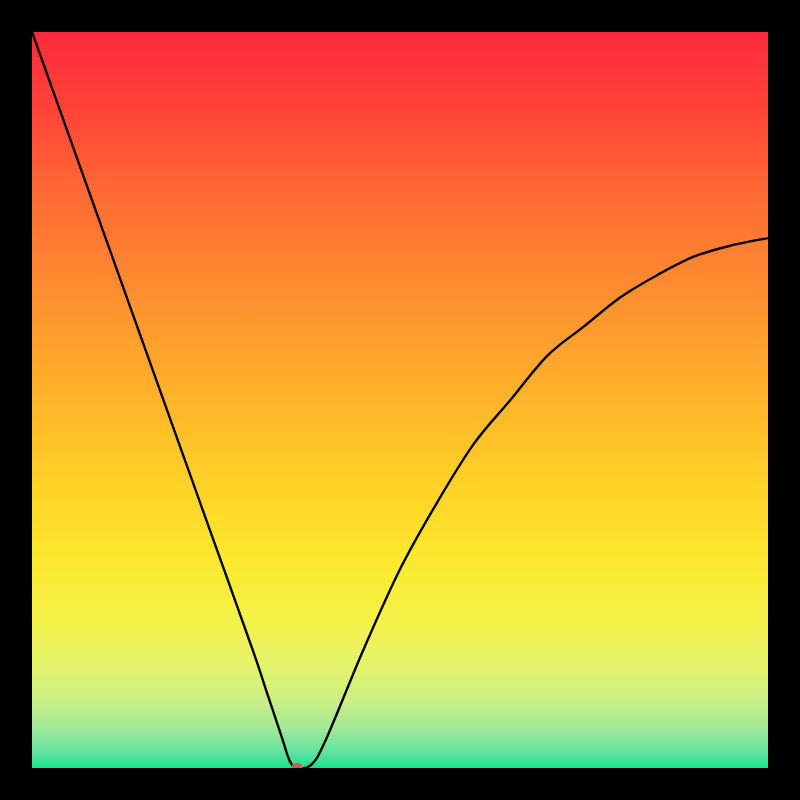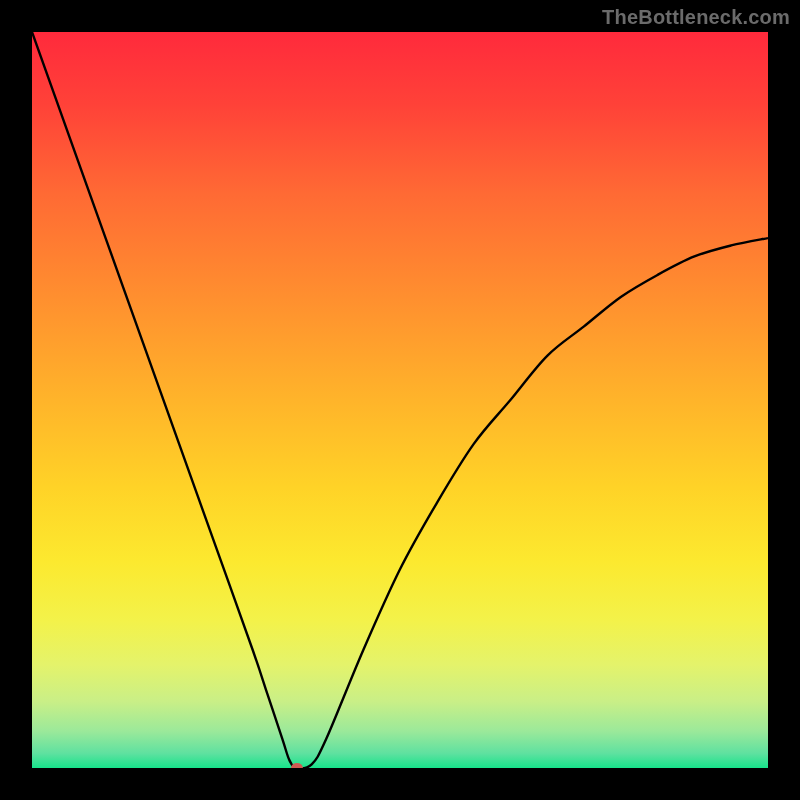--- a/index.html
+++ b/index.html
@@ -59,14 +59,13 @@
             <stop offset="95.00%" stop-color="#9be99a"></stop>
             <stop offset="98.00%" stop-color="#5fe1a0"></stop>
             <stop offset="100.00%" stop-color="#17e38a"></stop>
           </linearGradient>
       </defs>
       <rect id="bg-rect" x="0" y="0" width="736" height="736" fill="url(#bg-grad)"></rect>
       <path id="curve" fill="none" stroke="#000000" stroke-width="2.4" d="M 0.00 0.00 C 6.13 17.17, 24.53 68.69, 36.80 103.04 C 49.07 137.39, 61.33 171.73, 73.60 206.08 C 85.87 240.43, 98.13 274.77, 110.40 309.12 C 122.67 343.47, 134.93 377.81, 147.20 412.16 C 159.47 446.51, 171.73 480.85, 184.00 515.20 C 196.27 549.55, 212.21 593.71, 220.80 618.24 C 229.39 642.77, 230.61 647.68, 235.52 662.40 C 240.43 677.12, 246.56 695.52, 250.24 706.56 C 253.92 717.60, 255.15 723.73, 257.60 728.64 C 260.05 733.55, 261.28 735.39, 264.96 736.00 C 268.64 736.61, 274.77 737.23, 279.68 732.32 C 284.59 727.41, 285.81 725.57, 294.40 706.56 C 302.99 687.55, 318.93 646.45, 331.20 618.24 C 343.47 590.03, 355.73 561.81, 368.00 537.28 C 380.27 512.75, 392.53 491.89, 404.80 471.04 C 417.07 450.19, 429.33 429.33, 441.60 412.16 C 453.87 394.99, 466.13 382.72, 478.40 368.00 C 490.67 353.28, 502.93 336.11, 515.20 323.84 C 527.47 311.57, 539.73 304.21, 552.00 294.40 C 564.27 284.59, 576.53 273.55, 588.80 264.96 C 601.07 256.37, 613.33 249.63, 625.60 242.88 C 637.87 236.13, 650.13 229.39, 662.40 224.48 C 674.67 219.57, 686.93 216.51, 699.20 213.44 C 711.47 210.37, 729.87 207.31, 736.00 206.08"></path>
       <ellipse id="marker" rx="6" ry="5" cx="264.96" cy="736.00" fill="#cf5a52"></ellipse>
     </svg>
   </div>
-  <div class="watermark">TheBottleneck.com</div>
 </div>
 
 </body></html>

